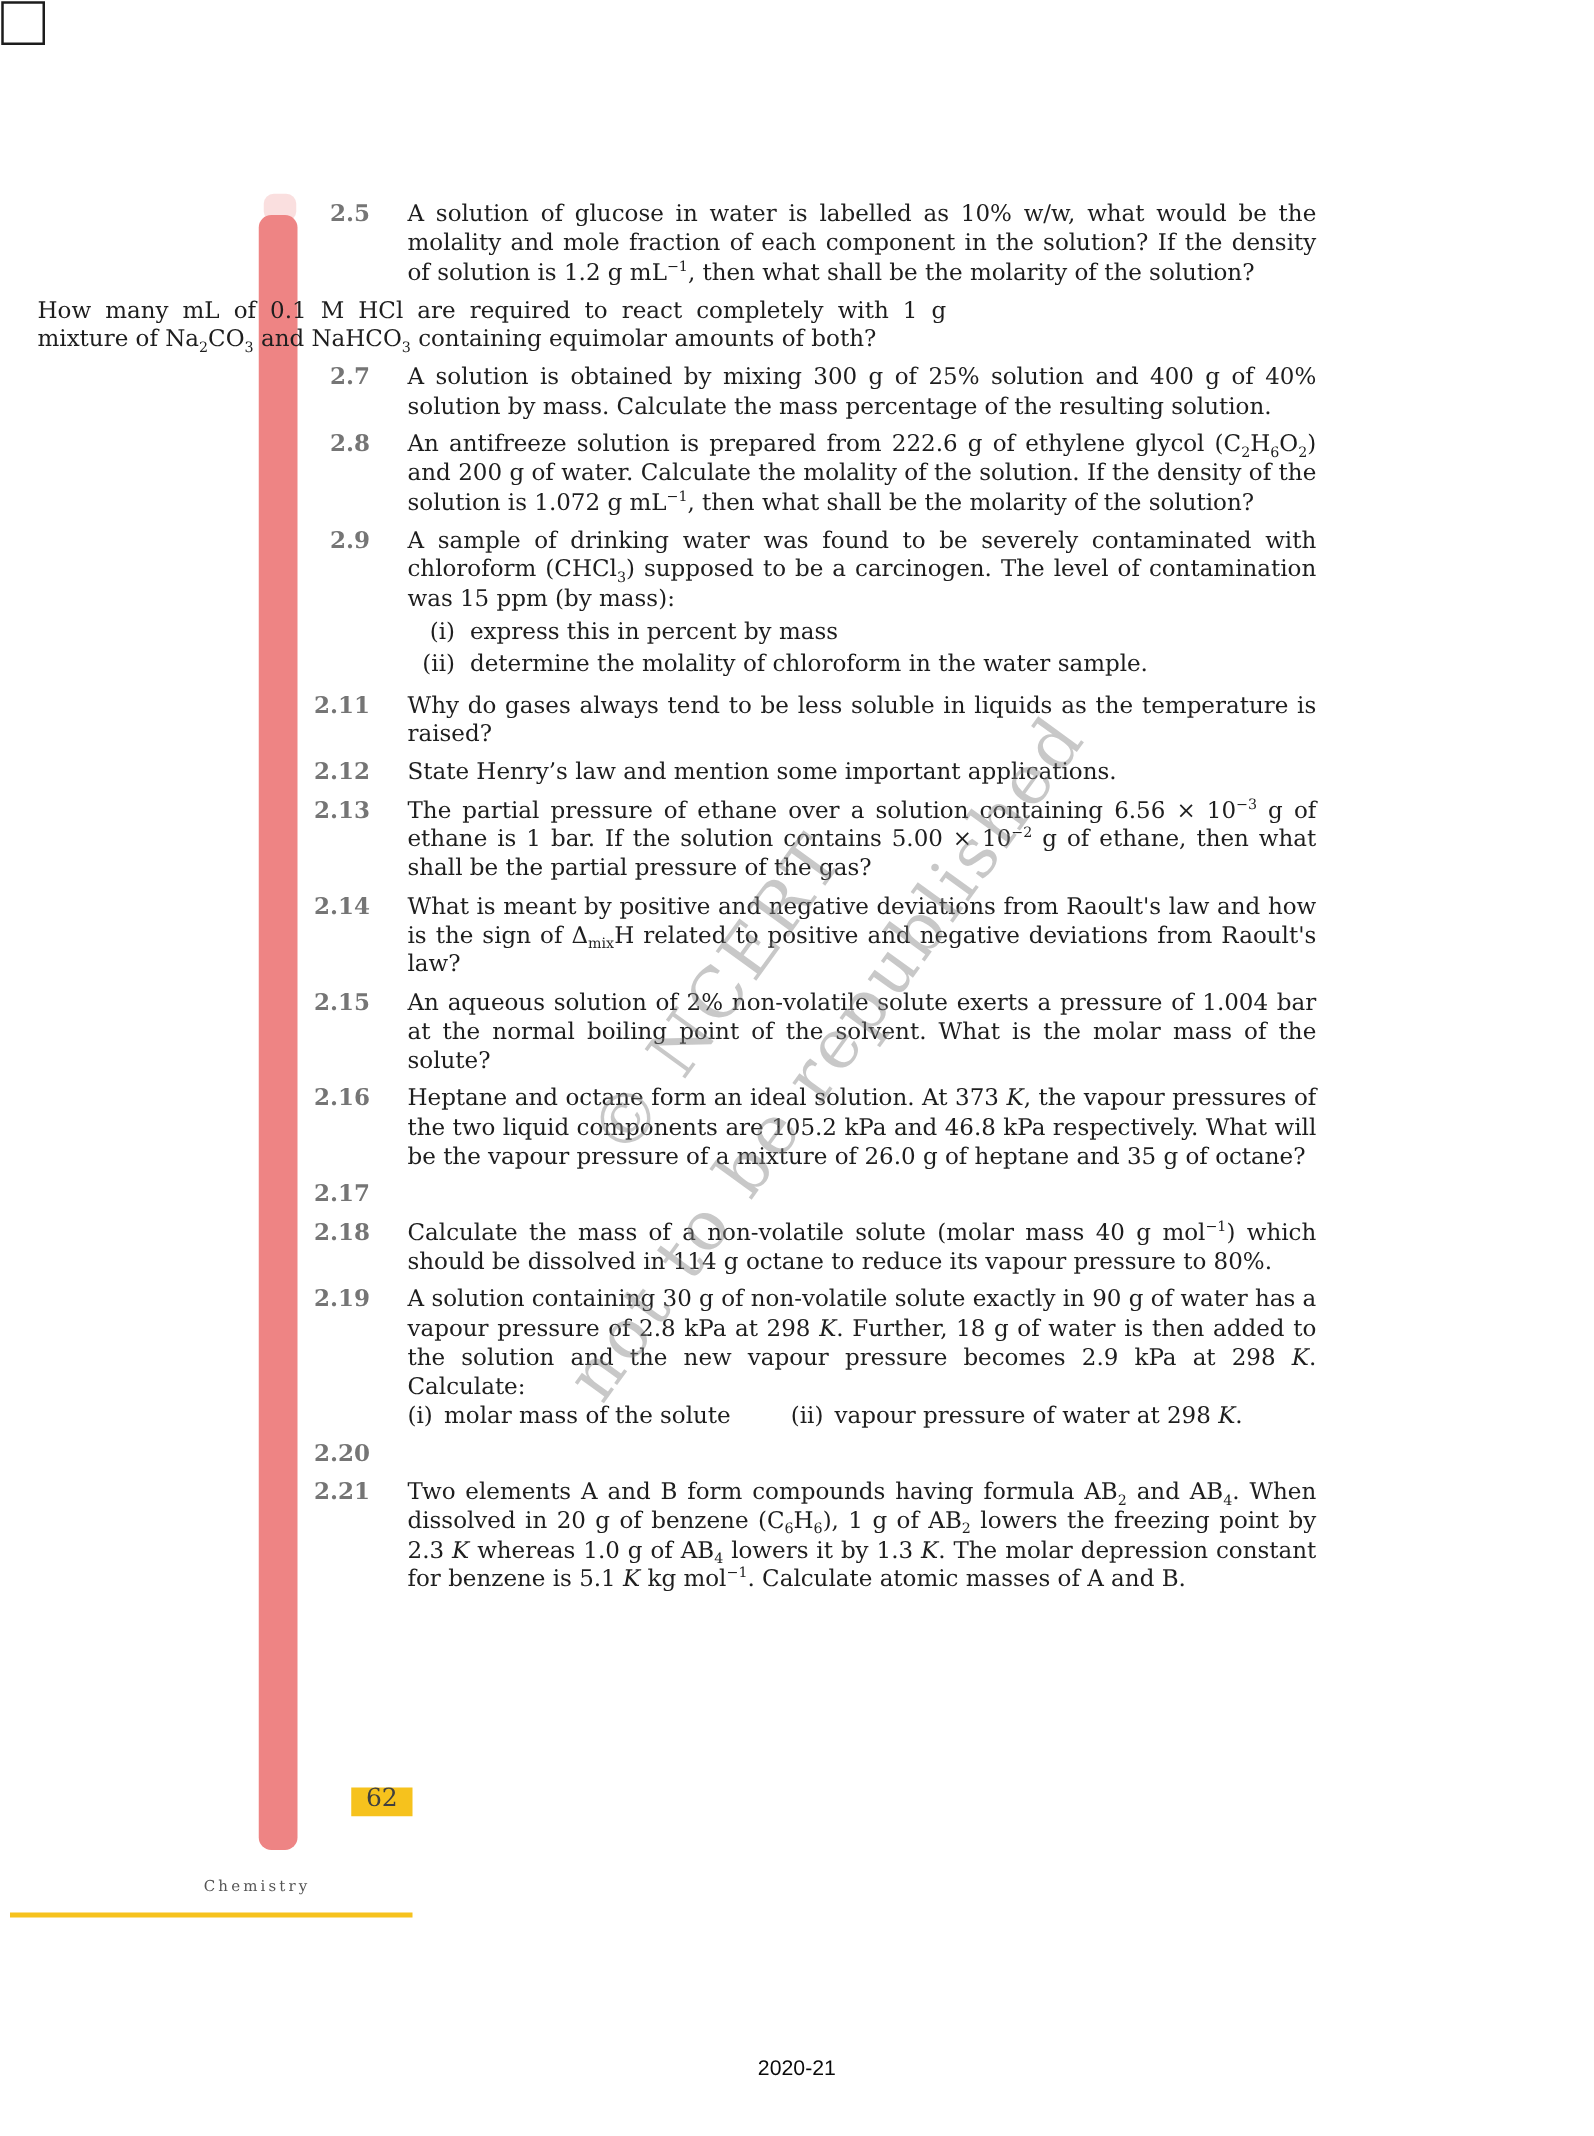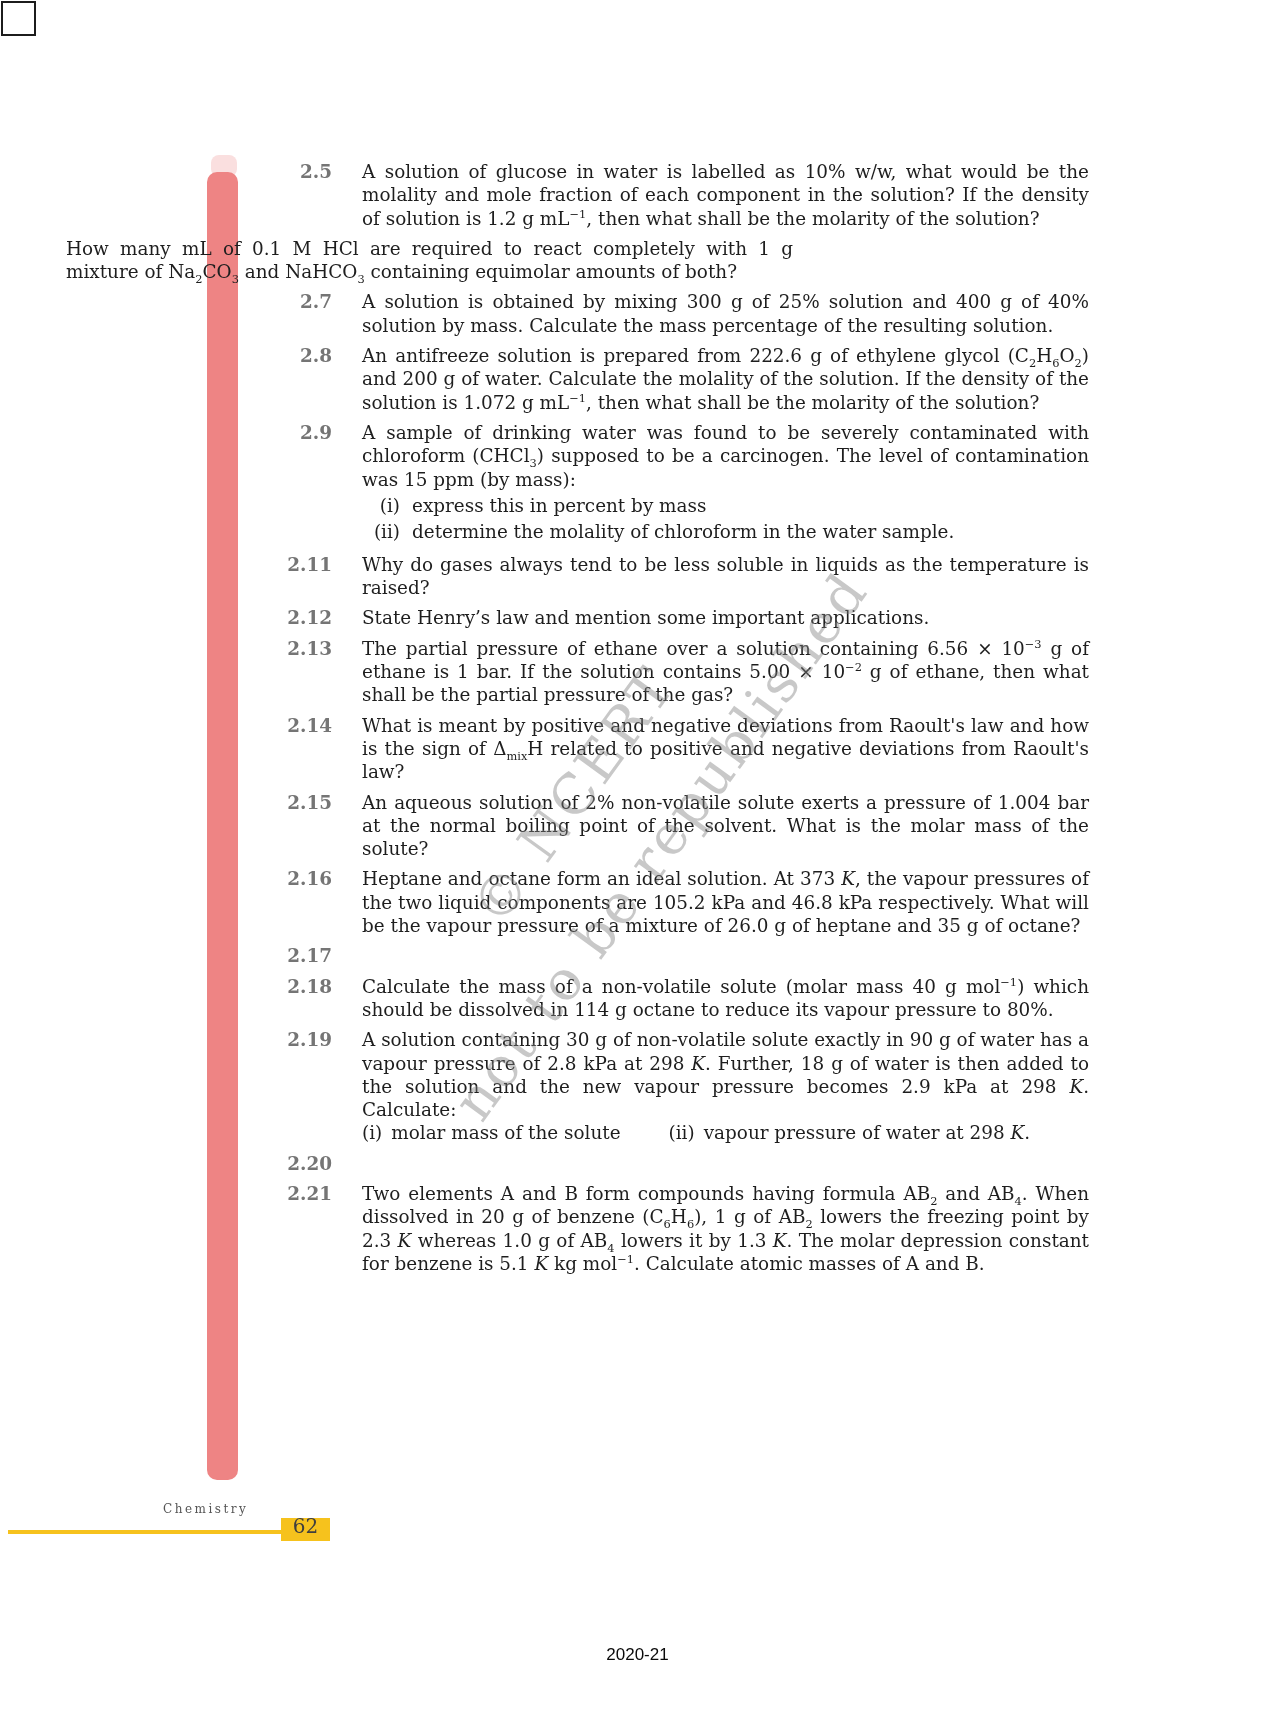--- a/index.html
+++ b/index.html
@@ -41,21 +41,21 @@
     width: 31px; height: 1308px;
     border-radius: 10px;
     background: var(--accent-bar);
   }
   .questions {
     position: absolute; left: 0; top: 160px;
     width: 1053px;
     font-size: 18.4px;
     line-height: 23.3px;
   }
-  .q { display: flex; margin-bottom: 7px; padding-left: 36px; }
+  .q { display: flex; margin-bottom: 7px; }
   .qnum {
     flex: 0 0 296px;
     text-align: right;
     font-weight: bold;
     color: var(--qnum-gray);
   }
   .qbody {
     margin-left: 30px;
     width: 727px;
     flex: 0 0 727px;
@@ -89,21 +89,21 @@
     width: 322px; height: 4px;
     background: var(--highlight-yellow);
   }
   .book-title {
     position: absolute; left: 163px; top: 1502px;
     font-size: 12px;
     letter-spacing: 2.5px;
     color: #555555;
   }
   .page-number-box {
-    position: absolute; left: 281px; top: 1518px;
+    position: absolute; left: 281px; top: 1430px;
     width: 49px; height: 23px;
     background: var(--highlight-yellow);
     text-align: center;
   }
   .page-number-box span {
     display: inline-block;
     margin-top: -6px;
     font-size: 20px;
     color: #3f3f3f;
   }

